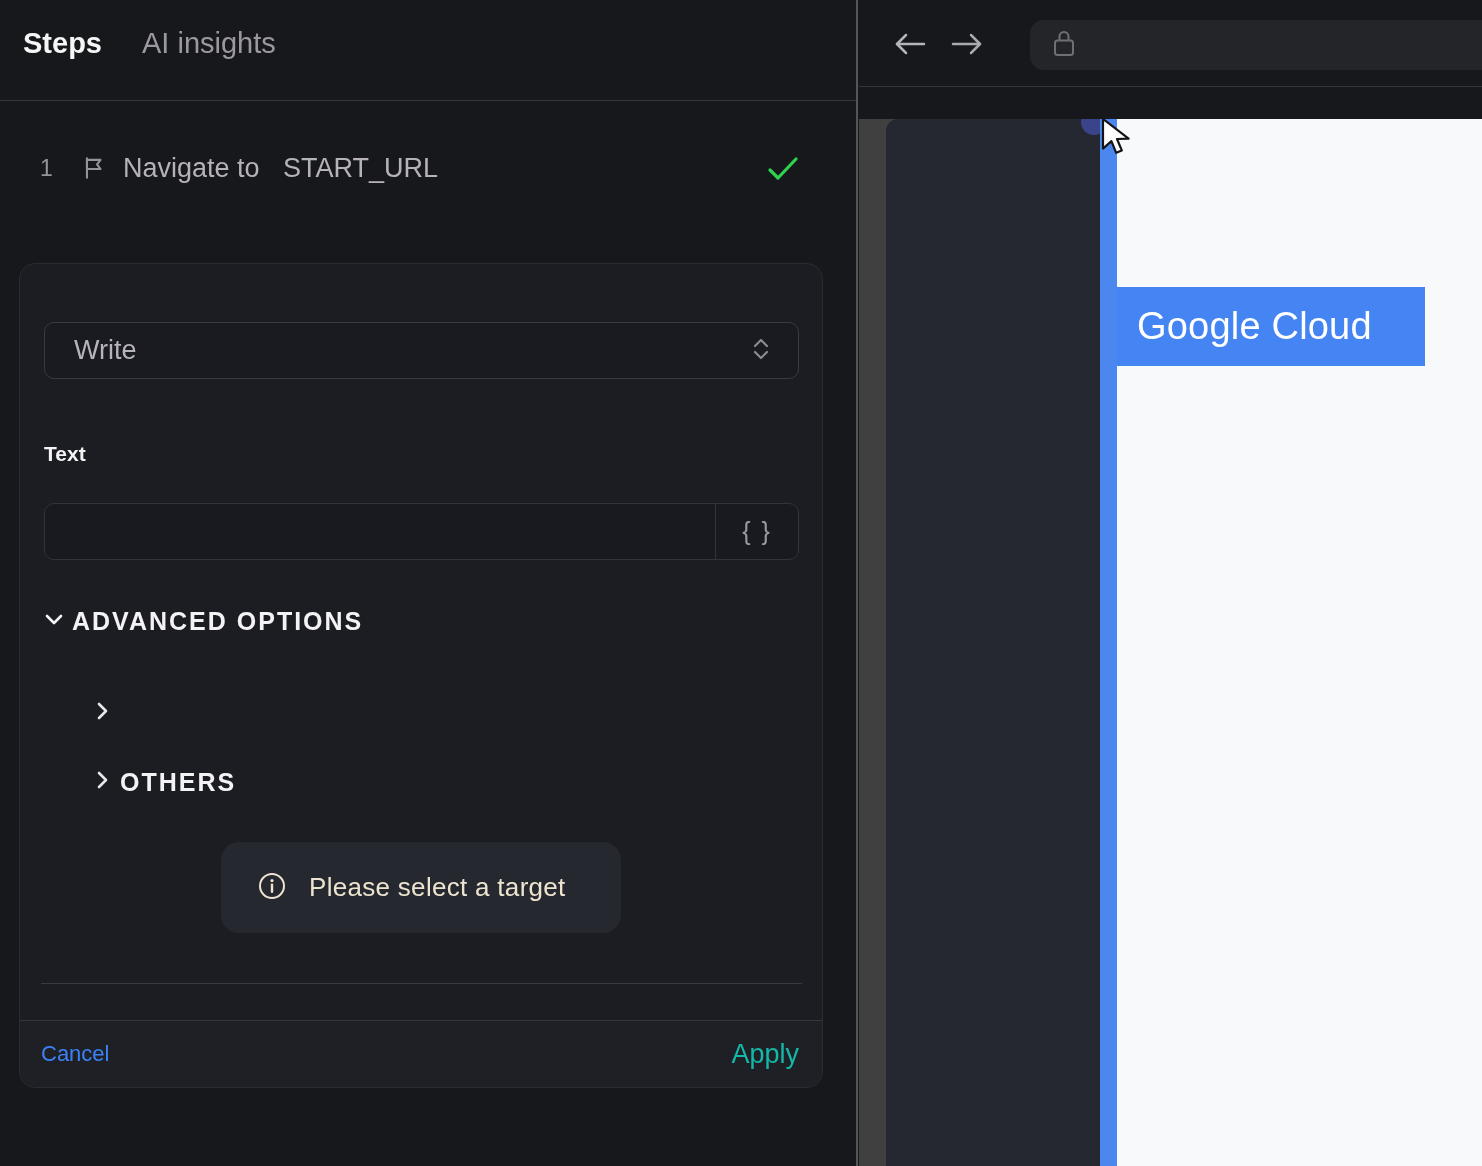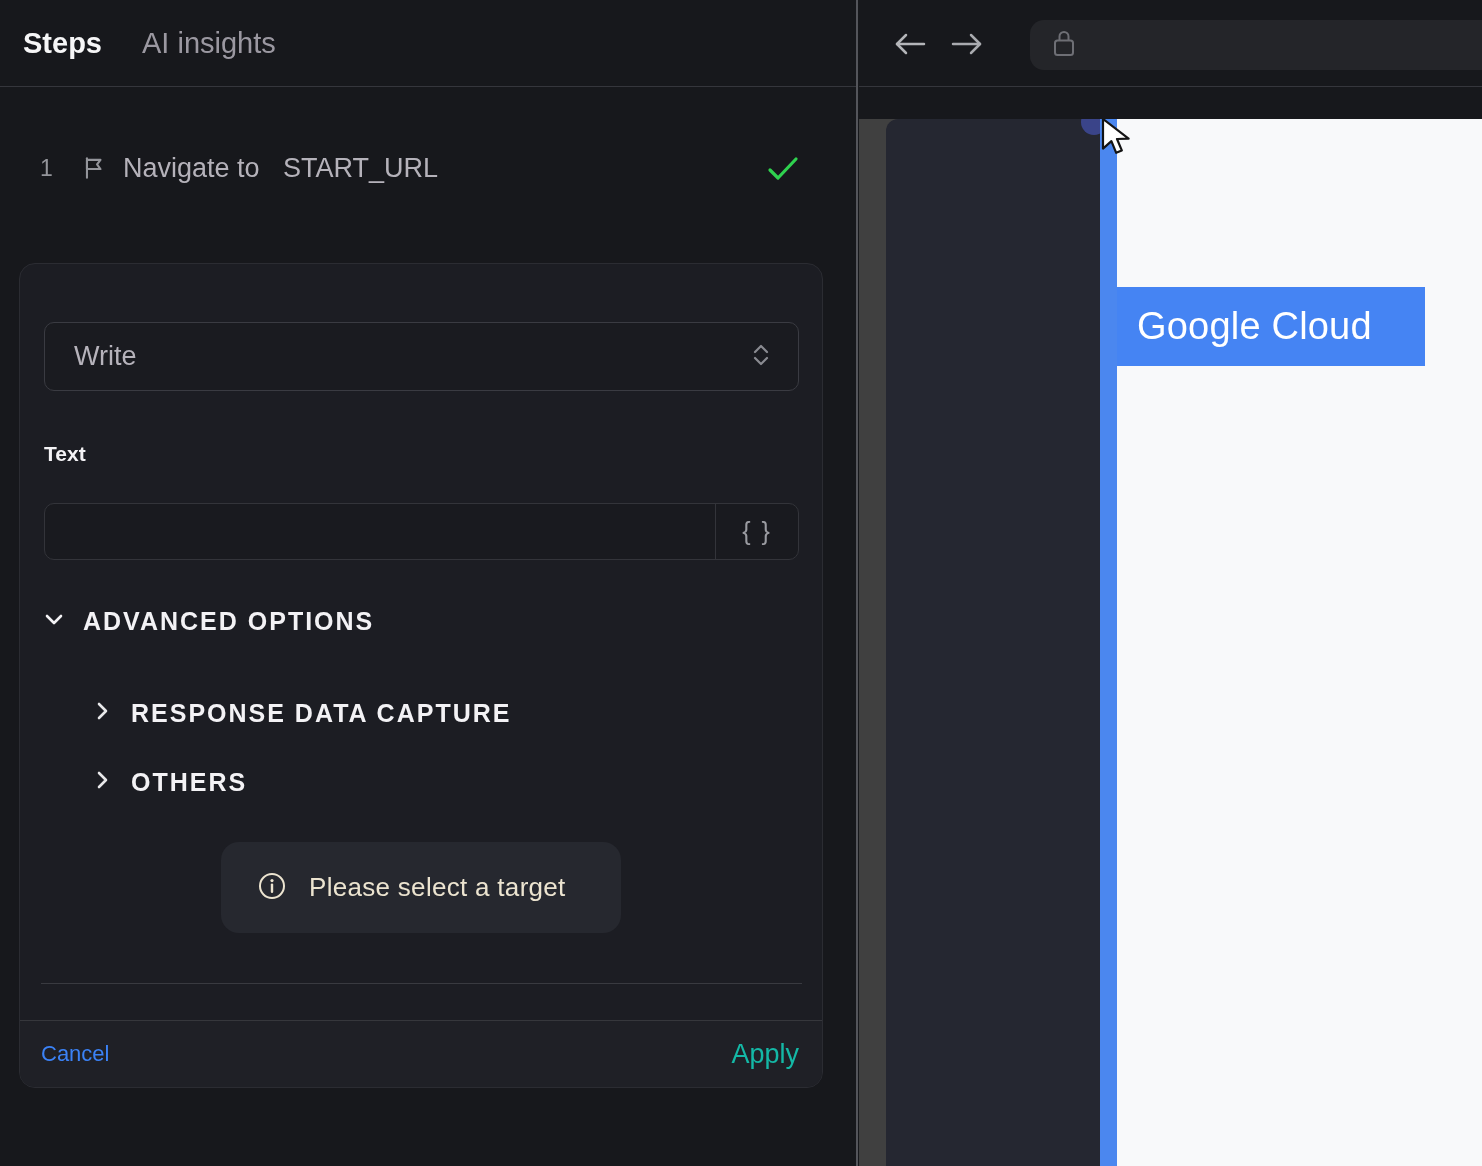--- a/index.html
+++ b/index.html
@@ -8,52 +8,52 @@
     font-family: "Liberation Sans", "DejaVu Sans", sans-serif;
     background: #17181c;
     color: #e8e7ea;
     position: relative;
     overflow: hidden;
   }
   .abs { position: absolute; }
 
   
   .left-panel { left:0; top:0; width:857px; height:1166px; background:#17181c; }
-  .left-header { left:0; top:0; width:857px; height:87px; border-bottom:1px solid #35363c;text-decoration:underline; }
+  .left-header { left:0; top:0; width:857px; height:101px; border-bottom:1px solid #35363c;text-decoration:underline; }
   .tab { top:0; height:86px; display:flex; align-items:center; font-size:29px; cursor:pointer; }
   .tab-steps { left:23px; color:#f6f6f7; font-weight:700; }
   .tab-ai { left:142px; color:#9b98a1; font-weight:400; }
 
   .step-row { left:0; top:138px; width:857px; height:60px; }
   .step-num { left:40px; top:0; height:60px; display:flex; align-items:center; font-size:23px; color:#94959b; }
   .flag-wrap { left:81px; top:17px; width:26px; height:26px; }
   .step-title { left:123px; top:0; height:60px; display:flex; align-items:center; font-size:27px; color:#b5b2ba; cursor:pointer; }
   .step-title .link { text-underline-offset:6px; text-decoration-thickness:2px;margin-left:16px; }
   .check-wrap { left:767px; top:17px; width:32px; height:28px; }
 
   
   .card { left:19px; top:263px; width:804px; height:825px; background:#1c1d23; border:1px solid #2b2c32; border-radius:16px; }
   .select {
-    left:24px; top:58px; width:755px; height:69px; background:#1a1b20;
+    left:24px; top:58px; width:755px; height:57px; background:#1a1b20;
     border:1px solid #3a3b42; border-radius:10px; display:flex; align-items:center;
     padding:0 26px 0 29px; cursor:pointer;
   }
   .select-value { flex:1; font-size:27px; color:#b6b3bb; }
   .field-label { left:24px; top:178px; font-size:21px; font-weight:700; color:#f3f2f5; }
   .text-input-group { left:24px; top:239px; width:755px; height:57px; border:1px solid #33343a; border-radius:10px; background:#191a1f; }
   .text-input {
     position:absolute; left:0; top:0; width:672px; height:55px; background:transparent; border:none; outline:none;
     color:#dcdbe0; font-size:26px; padding:0 18px; font-family:"Liberation Sans","DejaVu Sans",sans-serif;
   }
   .braces-btn {
     position:absolute; right:0; top:0; width:83px; height:55px; border-left:1px solid #33343a;
     display:flex; align-items:center; justify-content:center; font-size:25px; color:#9a9ba1;
     letter-spacing:2px; cursor:pointer; border-radius:0 10px 10px 0;
   }
-  .collapser { display:flex; align-items:center; gap:18px; cursor:pointer; }
+  .collapser { display:flex; align-items:center; gap:7px; cursor:pointer; }
   .adv-row { left:23px; top:342px; height:30px; }
   .adv-label { font-size:25px; font-weight:700; letter-spacing:2px; color:#f3f2f5; }
   .sec-row-1 { left:71px; top:434px; height:30px; }
   .sec-row-2 { left:71px; top:503px; height:30px; }
   .sec-label { font-size:25px; font-weight:700; letter-spacing:2px; color:#f3f2f5; }
   .notice-pill {
     left:201px; top:578px; width:400px; height:91px; background:#26282f; border-radius:18px;
     display:flex; align-items:center; padding-left:37px;
   }
   .notice-text { font-size:26px; color:#ece4d0; margin-left:23px; letter-spacing:0.3px; }
@@ -153,21 +153,20 @@
       </span>
       <span class="adv-label">ADVANCED OPTIONS</span>
     </div>
 
     <div class="abs collapser sec-row-1">
       <span>
         <svg width="22" height="22" viewBox="0 0 22 22" fill="none" stroke="#e8e8ea" stroke-width="2.6" stroke-linecap="round" stroke-linejoin="round">
           <polyline points="8,4 15,11 8,18"></polyline>
         </svg>
       </span>
-      <span class="sec-label">RESPONSE DATA CAPTURE</span>
     </div>
 
     <div class="abs collapser sec-row-2">
       <span>
         <svg width="22" height="22" viewBox="0 0 22 22" fill="none" stroke="#e8e8ea" stroke-width="2.6" stroke-linecap="round" stroke-linejoin="round">
           <polyline points="8,4 15,11 8,18"></polyline>
         </svg>
       </span>
       <span class="sec-label">OTHERS</span>
     </div>

